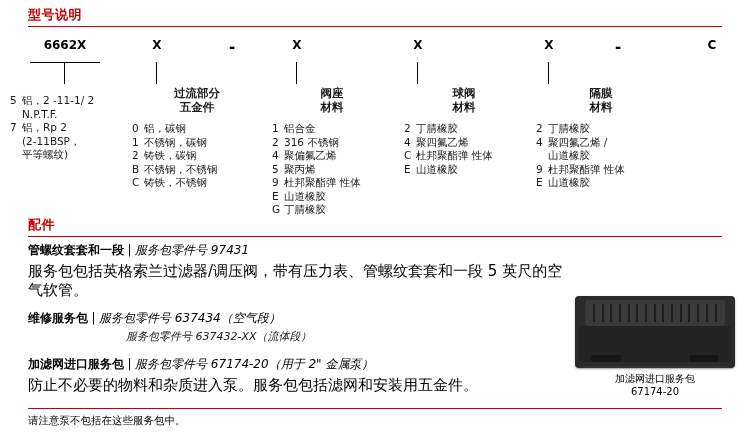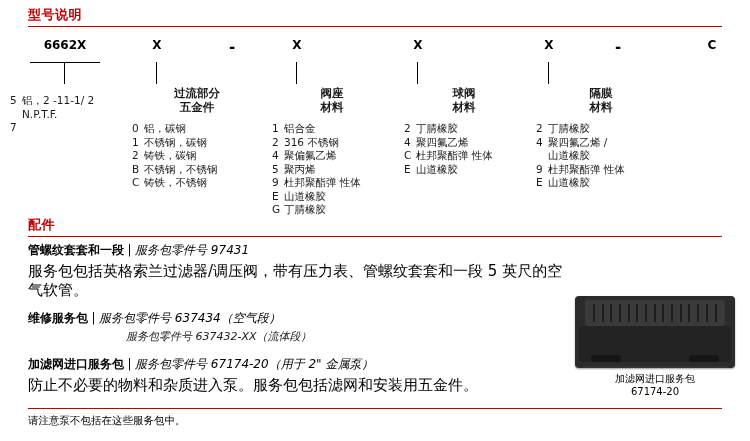--- a/index.html
+++ b/index.html
@@ -190,20 +190,25 @@
     <div class="opt-list">
       <div class="opt">
         <span class="k">5</span>
         <span class="v">
           <span>铝，2 -11-1/ 2</span>
           <span class="sub">N.P.T.F.</span>
         </span>
       </div>
       <div class="opt">
         <span class="k">7</span>
+        <span class="v">
+          <span>铝，Rp 2</span>
+          <span class="sub">(2-11BSP，</span>
+          <span class="sub">平等螺纹)</span>
+        </span>
       </div>
     </div>
   </div>
 
   <div class="colgroup" style="left:132px;top:86px;width:130px;">
     <div class="col-head">
       <span>过流部分</span><br>
       <span>五金件</span>
     </div>
     <div class="opt-list">

